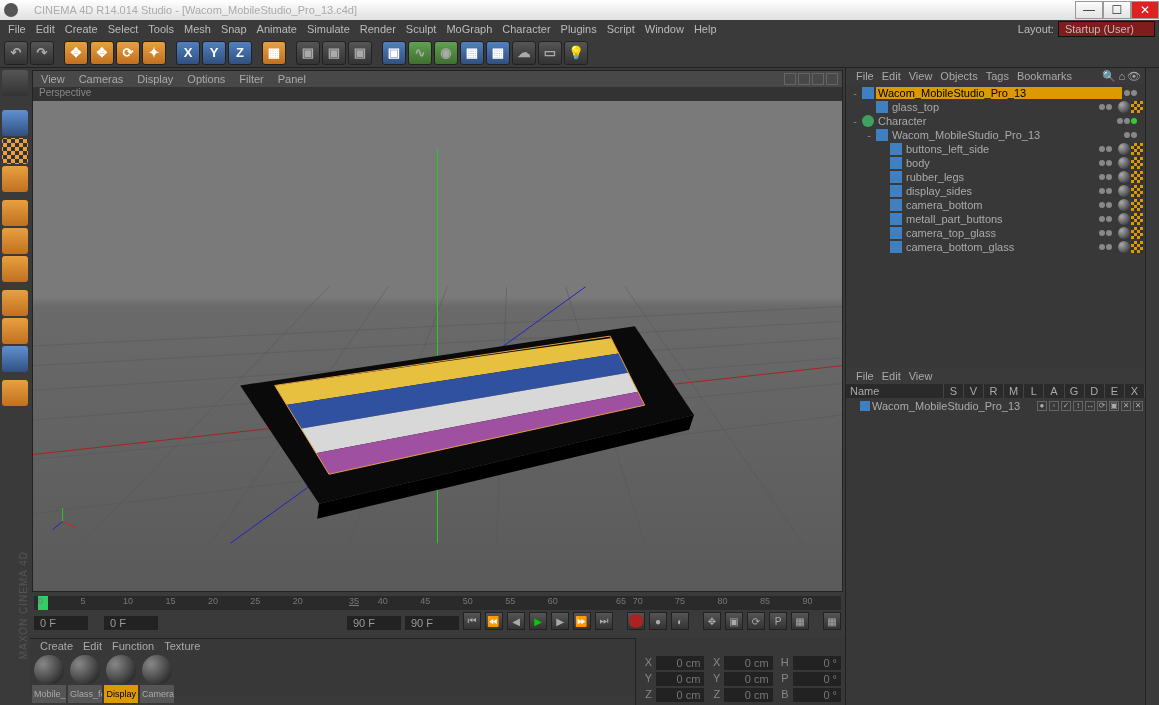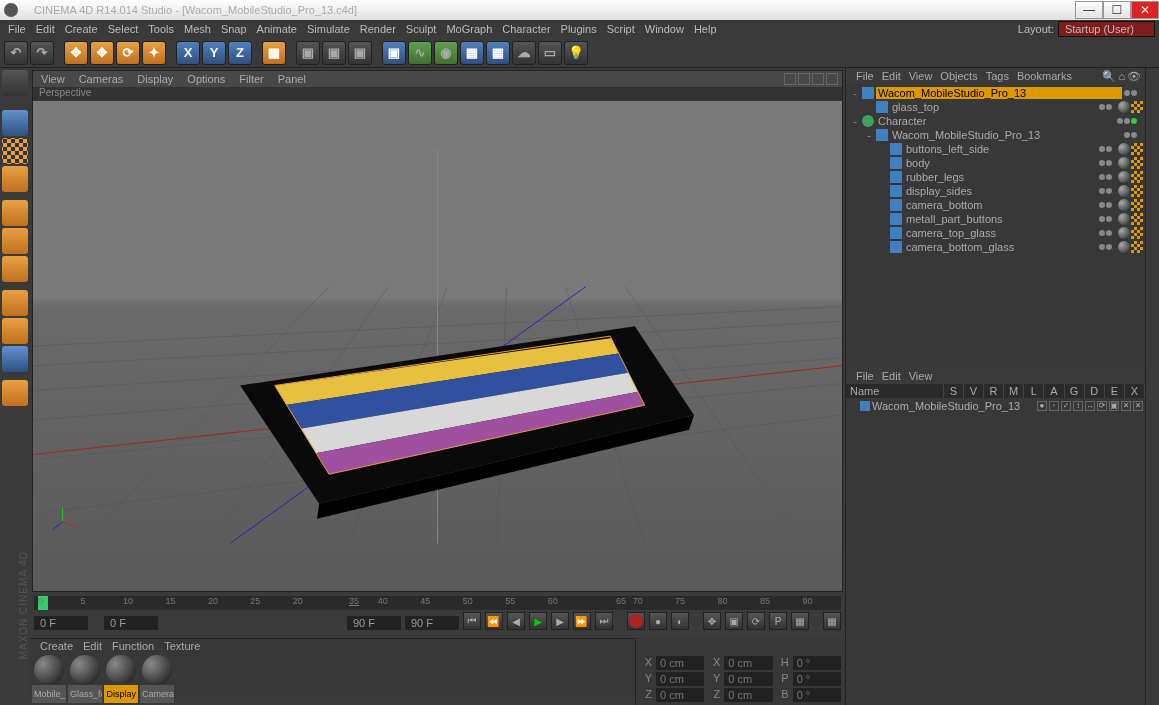--- a/index.html
+++ b/index.html
@@ -66,21 +66,21 @@
 .mat-row { display: flex; gap: 2px; padding: 2px; }
 .mat { width: 34px; display: flex; flex-direction: column; align-items: center; }
 .mat .ball { width: 30px; height: 30px; border-radius: 50%; background: radial-gradient(circle at 30% 30%, #888, #111); }
 .mat .lbl { font-size: 9px; background: #555; padding: 4px 2px; width: 100%; text-align: right; overflow: hidden; white-space: nowrap; }
 .mat.sel .lbl { background: #d90; color: #000; }
 
 
 .coords { height: 80px; background: #383838; border-left: 1px solid #222; }
 .coord-grid { display: grid; grid-template-columns: 12px 1fr 12px 1fr 12px 1fr; gap: 2px 4px; padding: 4px; }
 .coord-grid .lab { text-align: right; color: #888; }
-.coord-grid .val { background: #222; padding: 1px 4px; color: #777; }
+.coord-grid .val { background: #222; padding: 1px 4px; color: #777; text-align: right; }
 
 
 .rightcol { width: 300px; display: flex; flex-direction: column; background: #383838; border-left: 1px solid #222; }
 .panel-menu { height: 16px; display: flex; gap: 8px; padding-left: 10px; align-items: center; background: #3a3a3a; }
 .panel-menu .ri { margin-left: auto; display: flex; gap: 2px; padding-right: 4px; font-size: 9px; }
 
 
 .objman { flex: 0 0 300px; overflow: hidden; display: flex; flex-direction: column; }
 .objtree { flex: 1; overflow: auto; font-size: 10px; padding: 2px; }
 .objrow { display: flex; align-items: center; height: 14px; gap: 2px; }

